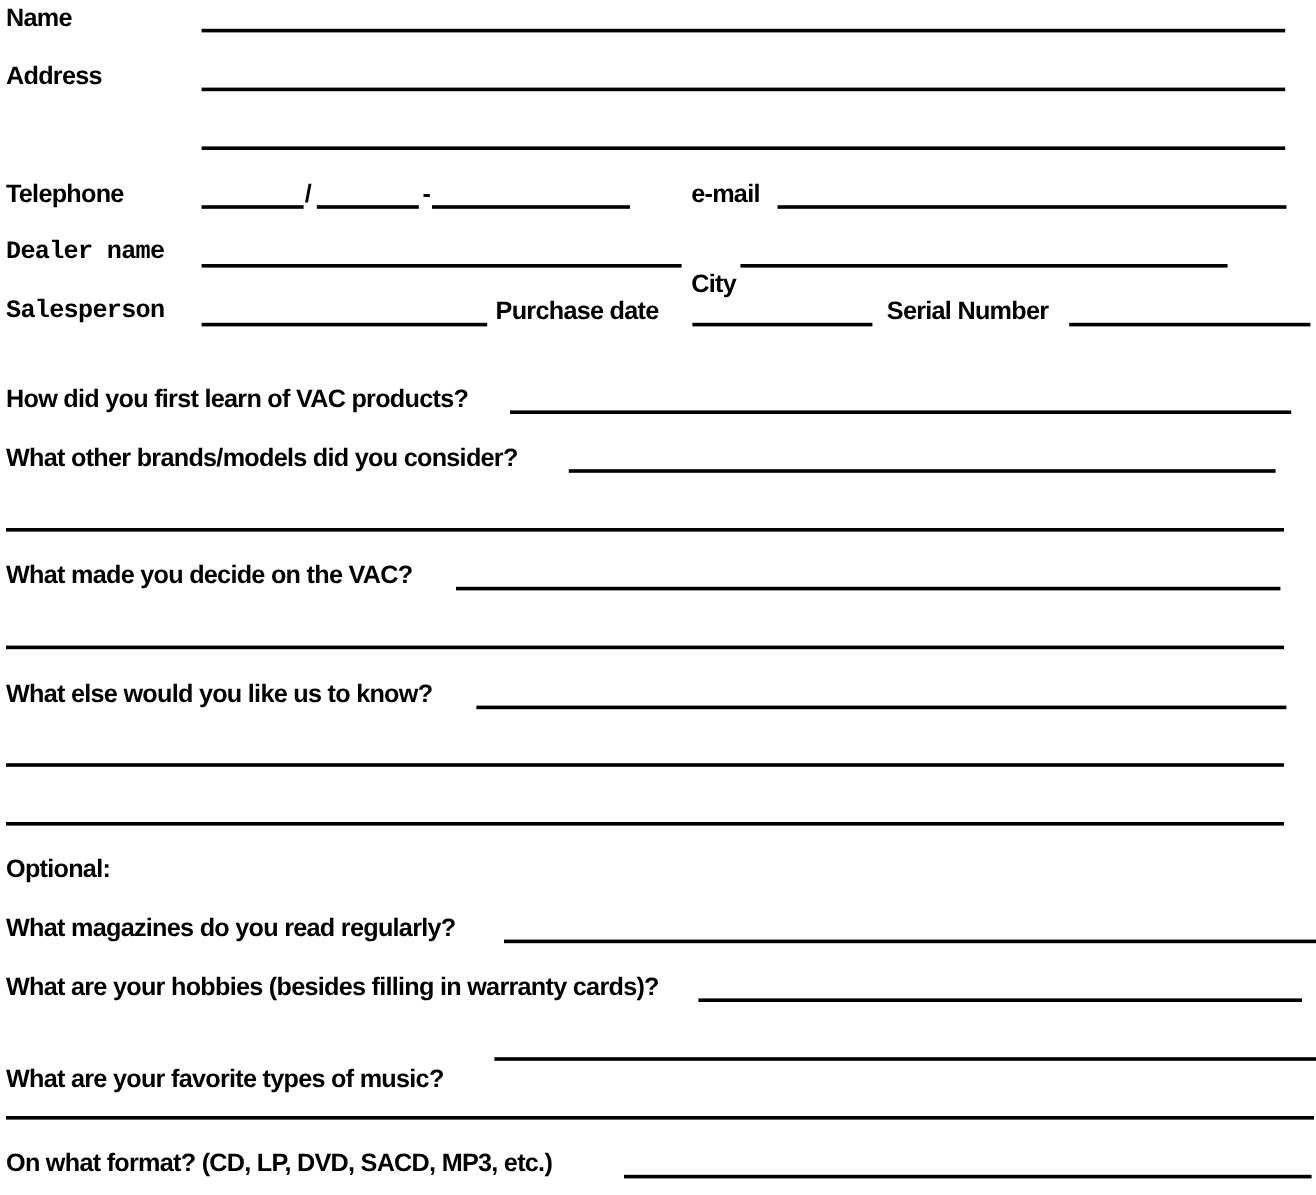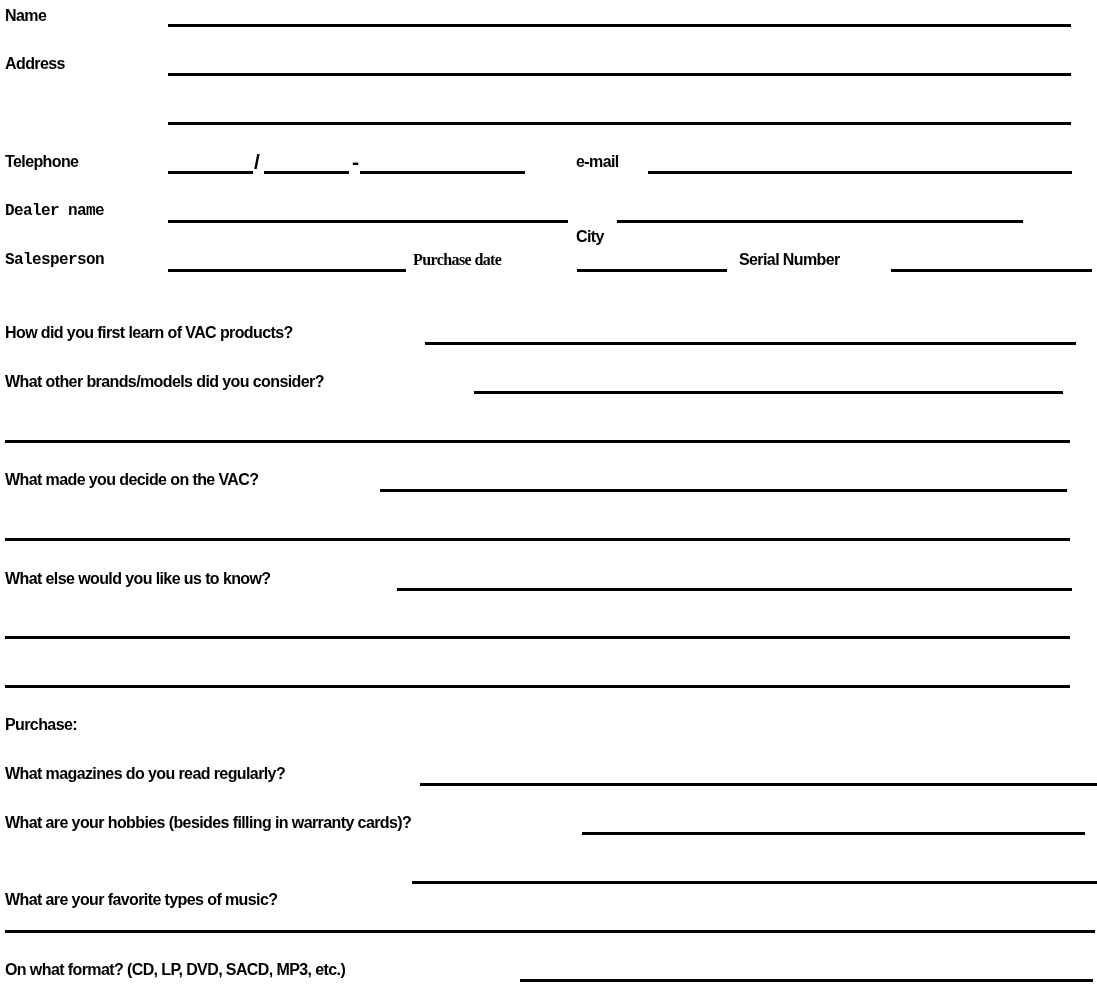--- a/index.html
+++ b/index.html
@@ -1,18 +1,18 @@
 <!DOCTYPE html>
 <html><head>
 <meta charset="utf-8">
 <style>
   html, body { margin:0; padding:0; background:#fff; }
   body { width:1097px; height:996px; position:relative; overflow:hidden;
          font-family:"Liberation Sans", sans-serif; color:#000; }
-  .lbl { position:absolute; font-size:16px; font-weight:bold; letter-spacing:-0.6px; white-space:nowrap; line-height:24px; }
+  .lbl { position:absolute; font-size:21px; font-weight:bold; letter-spacing:-0.6px; white-space:nowrap; line-height:24px; }
   .ln { position:absolute; height:3px; background:#000; }
   .sep { position:absolute; font-size:21px; font-weight:bold; line-height:24px; }
 </style>
 </head>
 <body>
 
 <span class="lbl" style="left:5px;top:4px;">Name</span>
 <div class="ln" style="left:168px;top:24px;width:903px;"></div>
 
 <span class="lbl" style="left:5px;top:52px;">Address</span>
@@ -28,42 +28,42 @@
 <span class="lbl" style="left:576px;top:150px;">e-mail</span>
 <div class="ln" style="left:648px;top:171px;width:424px;"></div>
 
 <span class="lbl" style="left:5px;top:199px;font-family:Liberation Mono, monospace;">Dealer name</span>
 <div class="ln" style="left:168px;top:220px;width:400px;"></div>
 <span class="lbl" style="left:576px;top:199px;margin-top:26px;">City</span>
 <div class="ln" style="left:617px;top:220px;width:406px;"></div>
 
 <span class="lbl" style="left:5px;top:248px;font-family:Liberation Mono, monospace;">Salesperson</span>
 <div class="ln" style="left:168px;top:269px;width:238px;"></div>
-<span class="lbl" style="left:413px;top:248px;font-family:Liberation Serif, serif;">Purchase date</span>
+<span class="lbl" style="left:413px;top:248px;">Purchase date</span>
 <div class="ln" style="left:577px;top:269px;width:150px;"></div>
 <span class="lbl" style="left:739px;top:248px;">Serial Number</span>
 <div class="ln" style="left:891px;top:269px;width:201px;"></div>
 
 <span class="lbl" style="left:5px;top:321px;">How did you first learn of VAC products?</span>
 <div class="ln" style="left:425px;top:342px;width:651px;"></div>
 
 <span class="lbl" style="left:5px;top:370px;">What other brands/models did you consider?</span>
 <div class="ln" style="left:474px;top:391px;width:589px;"></div>
 <div class="ln" style="left:5px;top:440px;width:1065px;"></div>
 
 <span class="lbl" style="left:5px;top:468px;">What made you decide on the VAC?</span>
 <div class="ln" style="left:380px;top:489px;width:687px;"></div>
 <div class="ln" style="left:5px;top:538px;width:1065px;"></div>
 
 <span class="lbl" style="left:5px;top:567px;">What else would you like us to know?</span>
 <div class="ln" style="left:397px;top:588px;width:675px;"></div>
 <div class="ln" style="left:5px;top:636px;width:1065px;"></div>
 <div class="ln" style="left:5px;top:685px;width:1065px;"></div>
 
-<span class="lbl" style="left:5px;top:713px;">Purchase:</span>
+<span class="lbl" style="left:5px;top:713px;">Optional:</span>
 
 <span class="lbl" style="left:5px;top:762px;">What magazines do you read regularly?</span>
 <div class="ln" style="left:420px;top:783px;width:677px;"></div>
 
 <span class="lbl" style="left:5px;top:811px;">What are your hobbies (besides filling in warranty cards)?</span>
 <div class="ln" style="left:582px;top:832px;width:503px;"></div>
 
 <span class="lbl" style="left:5px;top:888px;">What are your favorite types of music?</span>
 <div class="ln" style="left:412px;top:881px;width:685px;"></div>
 <div class="ln" style="left:5px;top:930px;width:1090px;"></div>

